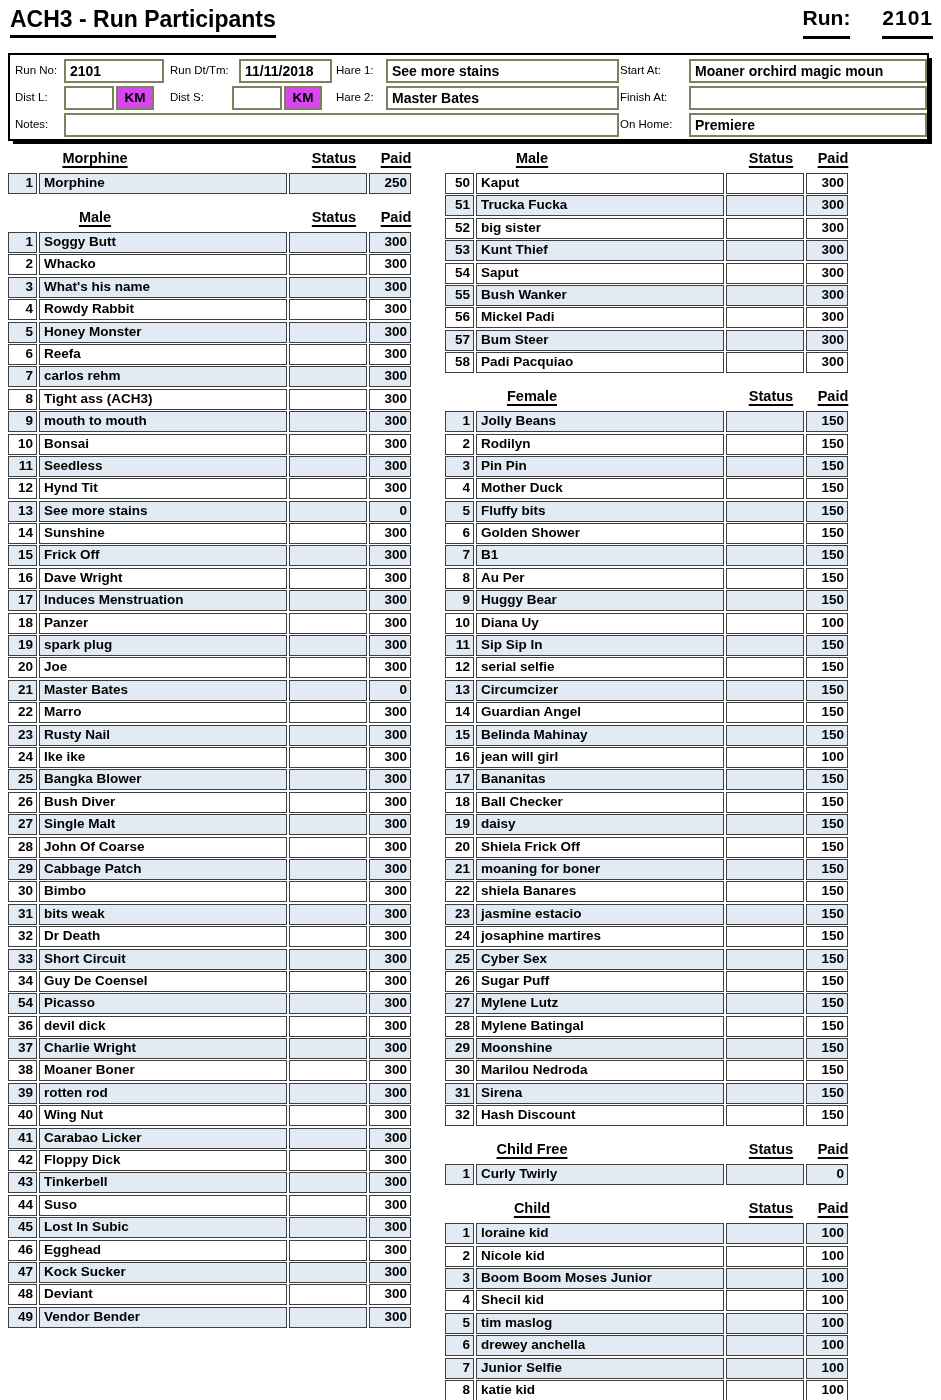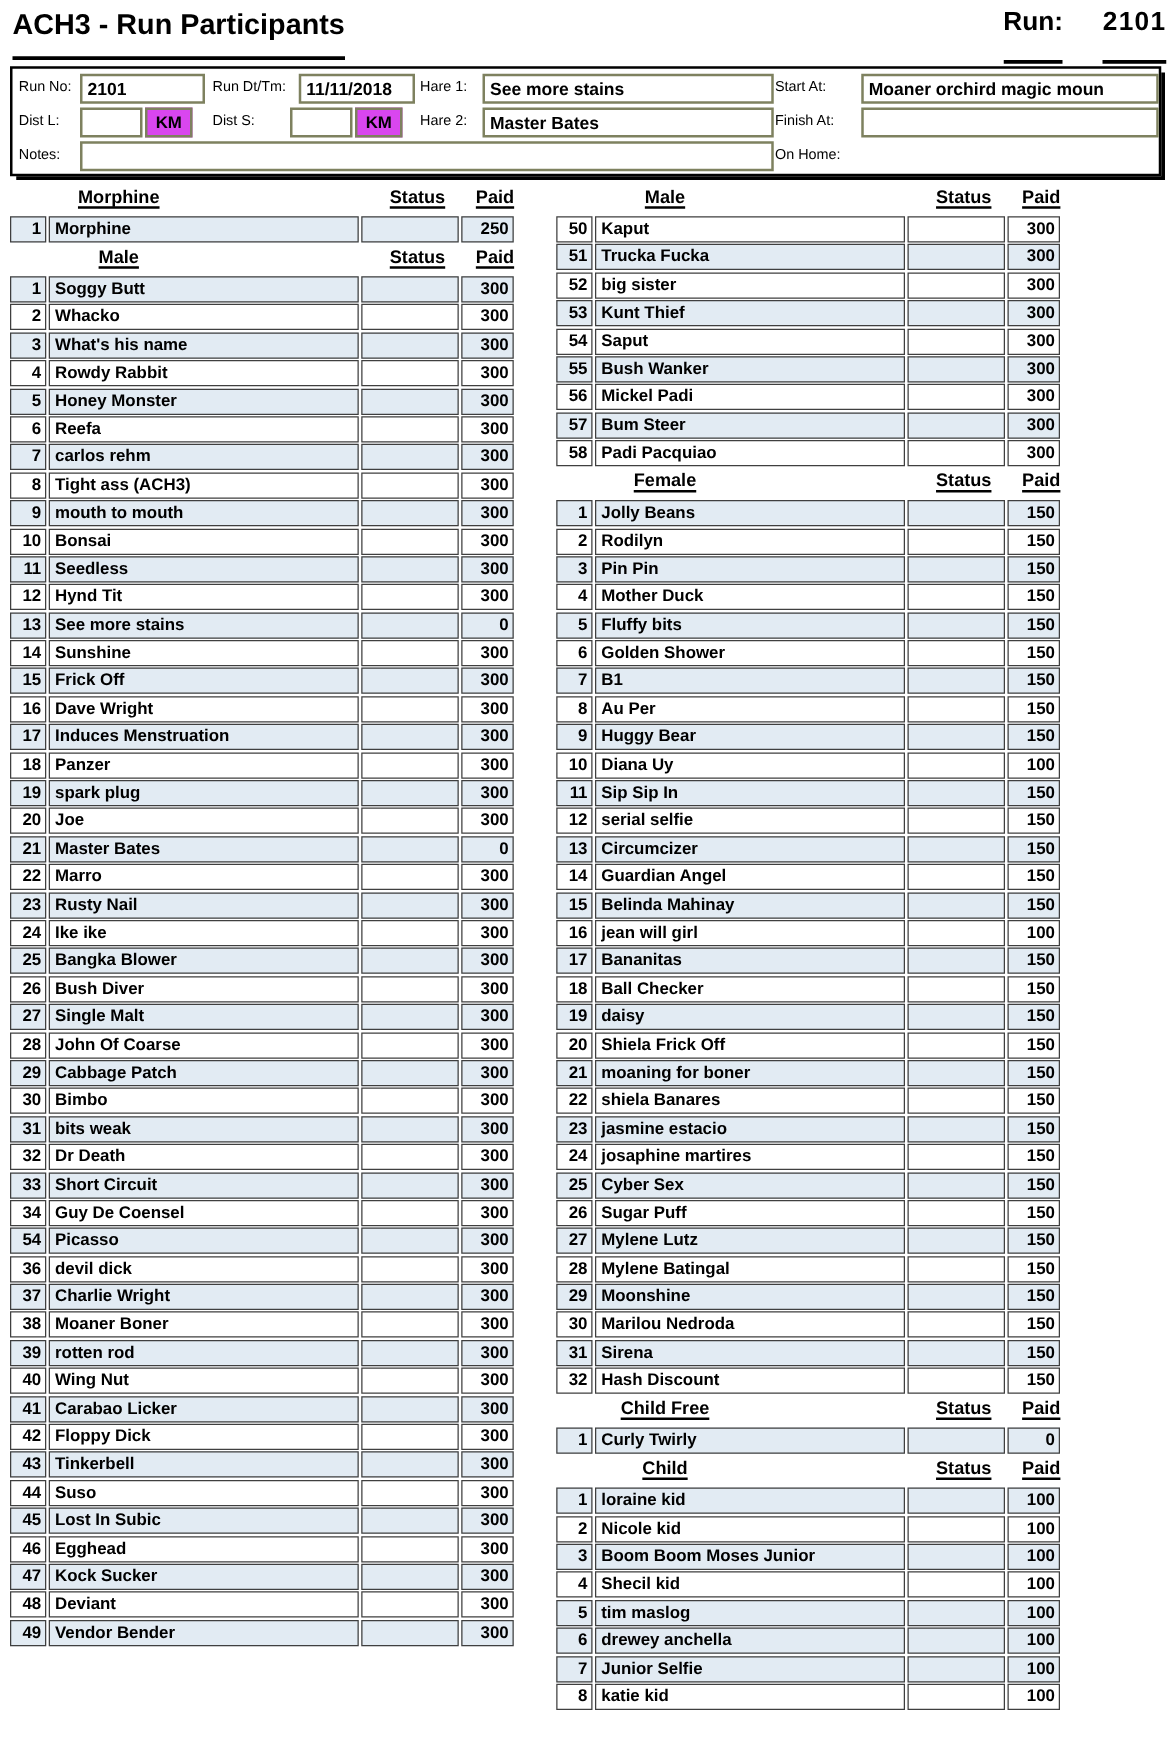--- a/index.html
+++ b/index.html
@@ -2,24 +2,24 @@
 <html><head>
 <meta charset="utf-8">
 <style>
   html,body{margin:0;padding:0;background:#fff;}
   body{width:941px;height:1400px;position:relative;font-family:"Liberation Sans",sans-serif;color:#000;overflow:hidden;}
 
   
   .page-title{
     position:absolute;left:10px;top:6px;
     font-size:23px;font-weight:bold;
-    border-bottom:3px solid #000;padding-bottom:12px;
+    border-bottom:3px solid #000;padding-bottom:2px;
   }
   .run-area{position:absolute;right:8px;top:6px;font-size:21px;font-weight:bold;}
-  .run-area .u{border-bottom:3px solid #000;padding-bottom:18px;display:inline-block;}
+  .run-area .u{border-bottom:3px solid #000;padding-bottom:6px;display:inline-block;}
   .run-area .run-num{margin-left:26px;letter-spacing:1px;}
 
   
   .form-box{
     position:absolute;left:8px;top:53px;width:921px;height:88px;
     border:2px solid #000;background:#fff;
     box-shadow:4px 4px 0 -1px #000;
     box-sizing:border-box;
   }
   .f-label{position:absolute;font-size:11.5px;white-space:nowrap;}
@@ -32,21 +32,21 @@
   .f-unit{
     position:absolute;height:24px;width:38px;box-sizing:border-box;
     border:2px solid #7e815f;background:#d946ef;
     font-weight:bold;font-size:13.5px;line-height:20px;text-align:center;
   }
 
   
   .col{position:absolute;top:150px;width:403px;}
   .col-left{left:8px;}
   .col-right{left:445px;}
-  .section{margin-bottom:4px;}
+  .section{margin-bottom:15px;}
   .sec-header{position:relative;height:23px;font-weight:bold;font-size:14.5px;}
   .sec-header span{
     text-decoration:underline;
     text-decoration-thickness:2px;
     text-underline-offset:3px;
   }
   .sec-title{position:absolute;left:28px;width:118px;text-align:center;}
   .sec-status{position:absolute;left:287px;width:78px;text-align:center;}
   .sec-paid{position:absolute;left:366px;width:44px;text-align:center;}
 
@@ -95,20 +95,21 @@
   <div class="f-label" style="left:326px;top:36px">Hare 2:</div>
   <div class="f-input" style="left:376px;top:31px;width:233px">Master Bates</div>
 
   <div class="f-label" style="left:610px;top:36px">Finish At:</div>
   <div class="f-input" style="left:679px;top:31px;width:238px"></div>
 
   <div class="f-label" style="left:5px;top:63px">Notes:</div>
   <div class="f-input" style="left:54px;top:58px;width:555px"></div>
 
   <div class="f-label" style="left:610px;top:63px">On Home:</div>
+  <div class="f-input" style="left:679px;top:58px;width:238px">Premiere</div>
 </div>
 
 <div class="col col-left" id="col-left">
     <div class="section">
       <div class="sec-header">
         <span class="sec-title">Morphine</span>
         <span class="sec-status">Status</span>
         <span class="sec-paid">Paid</span>
       </div>
       <div class="row shaded">

